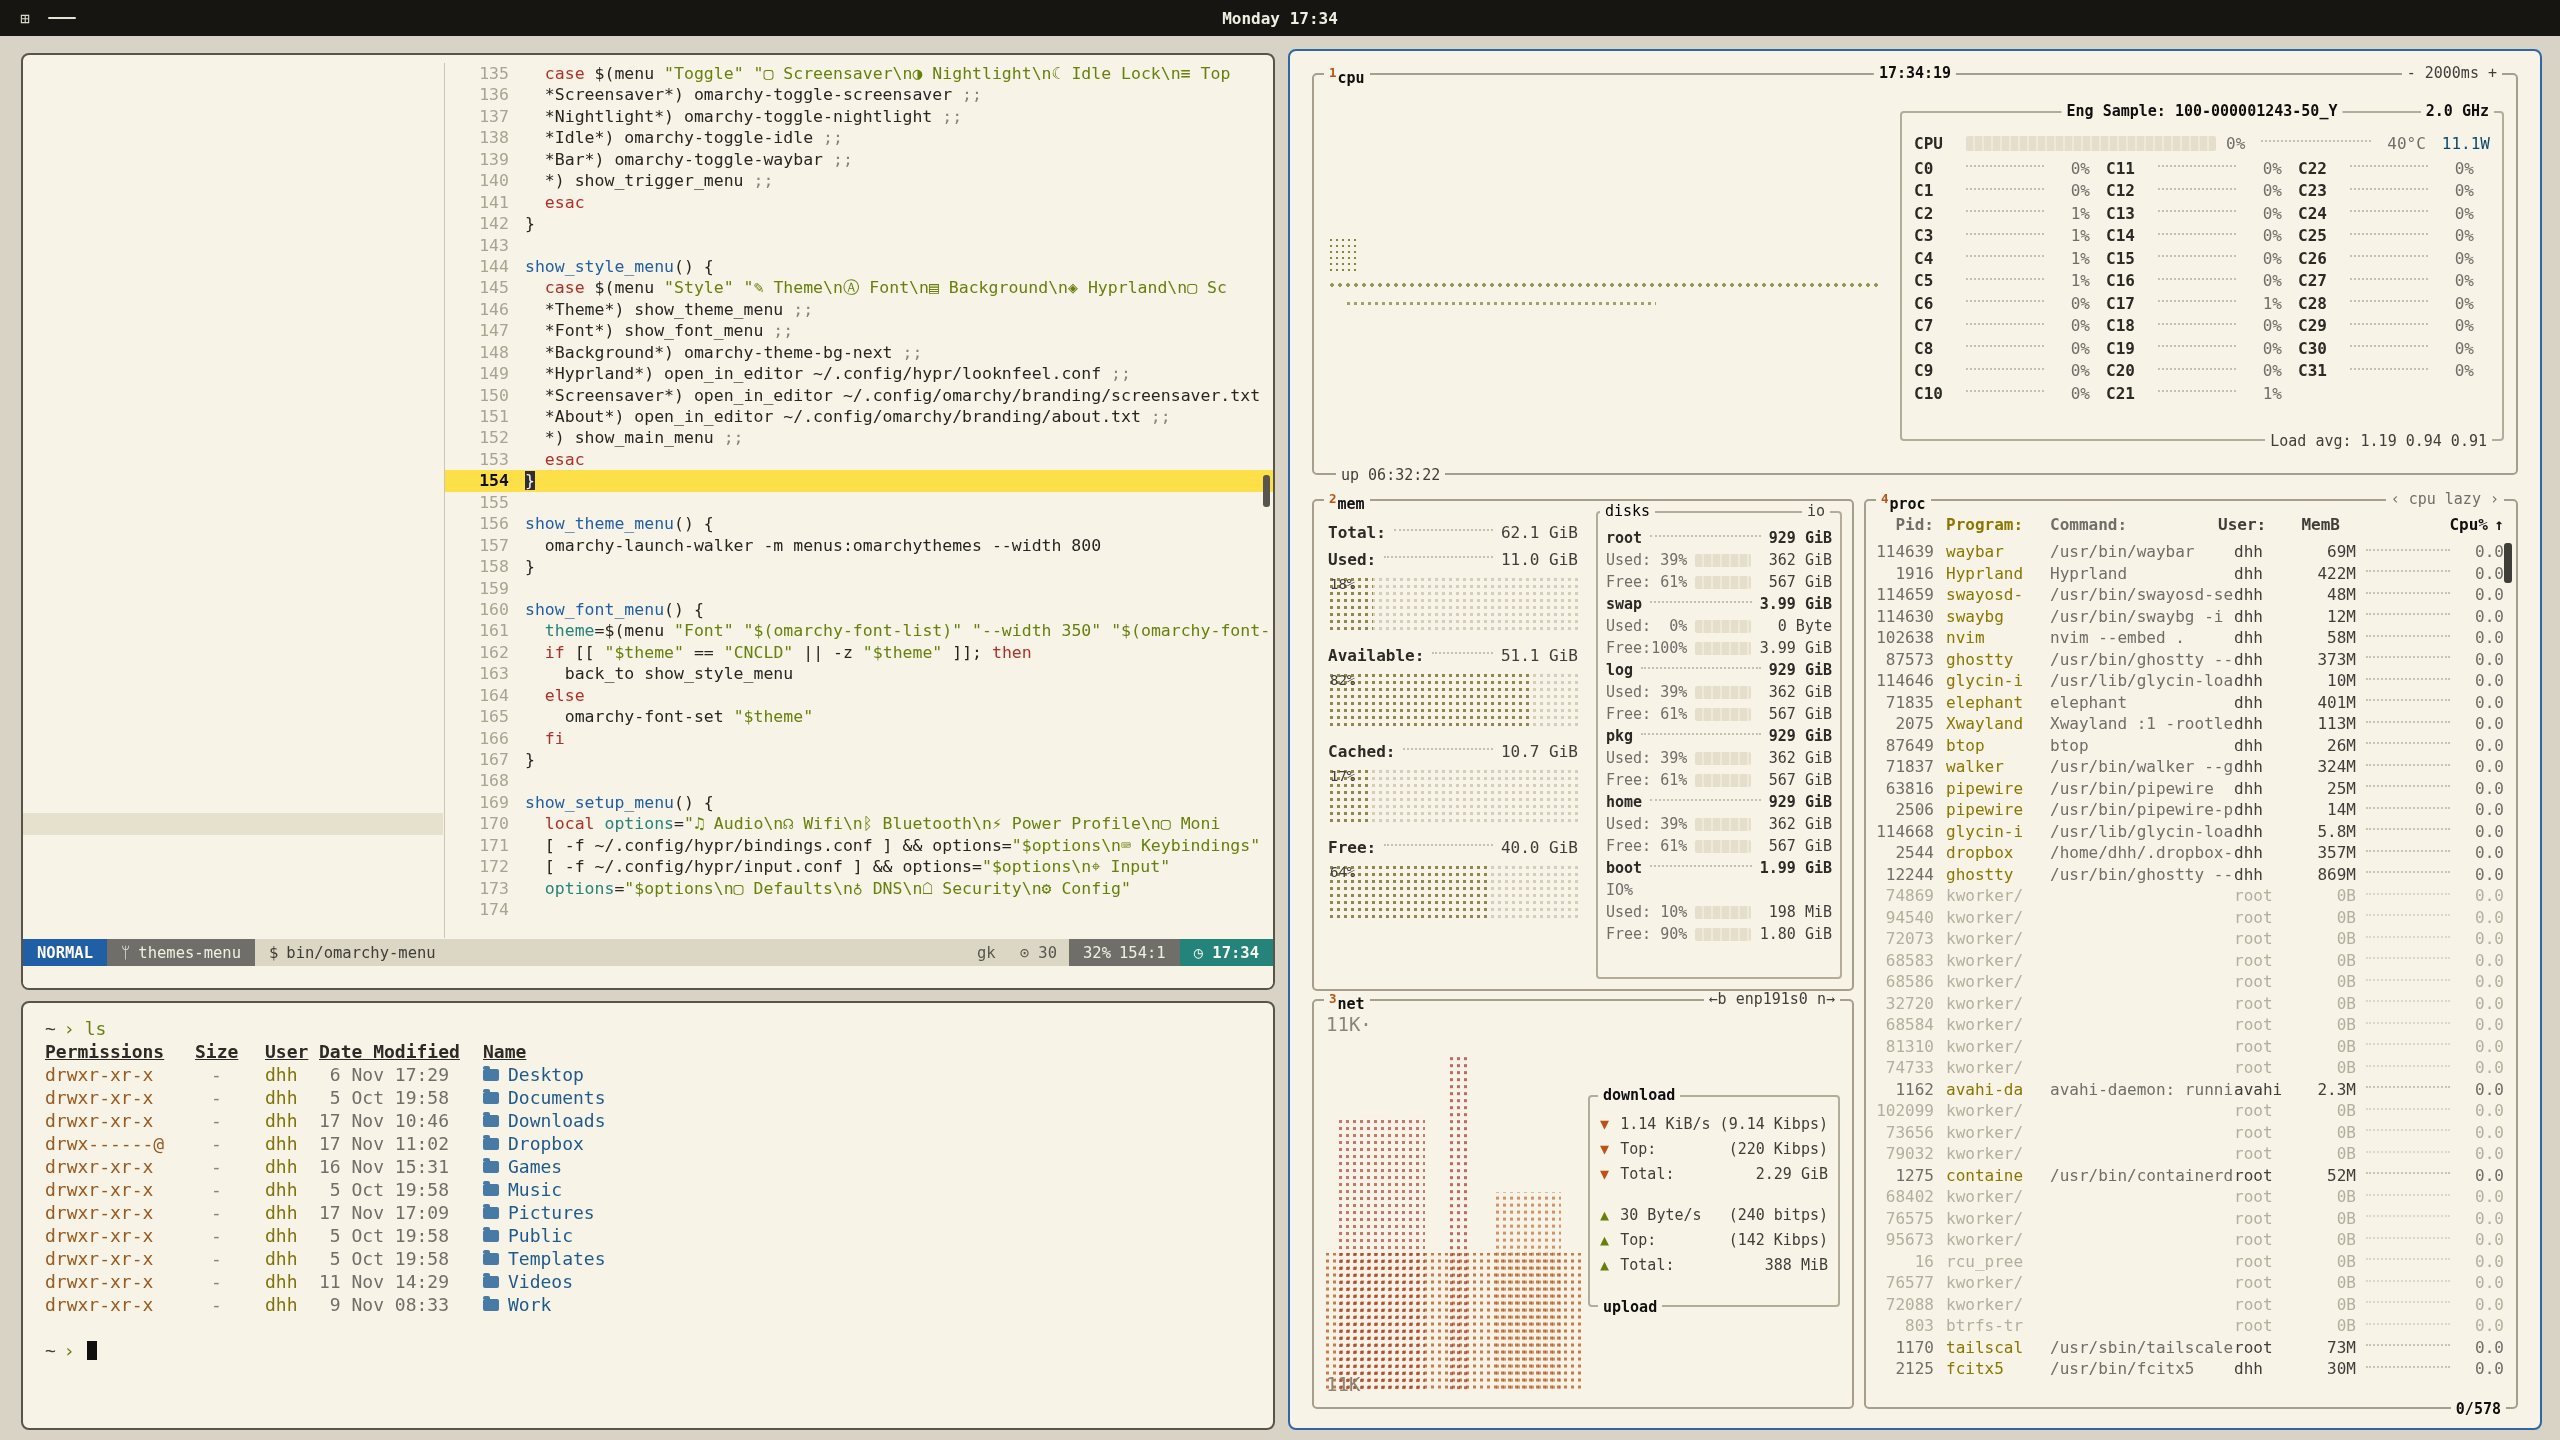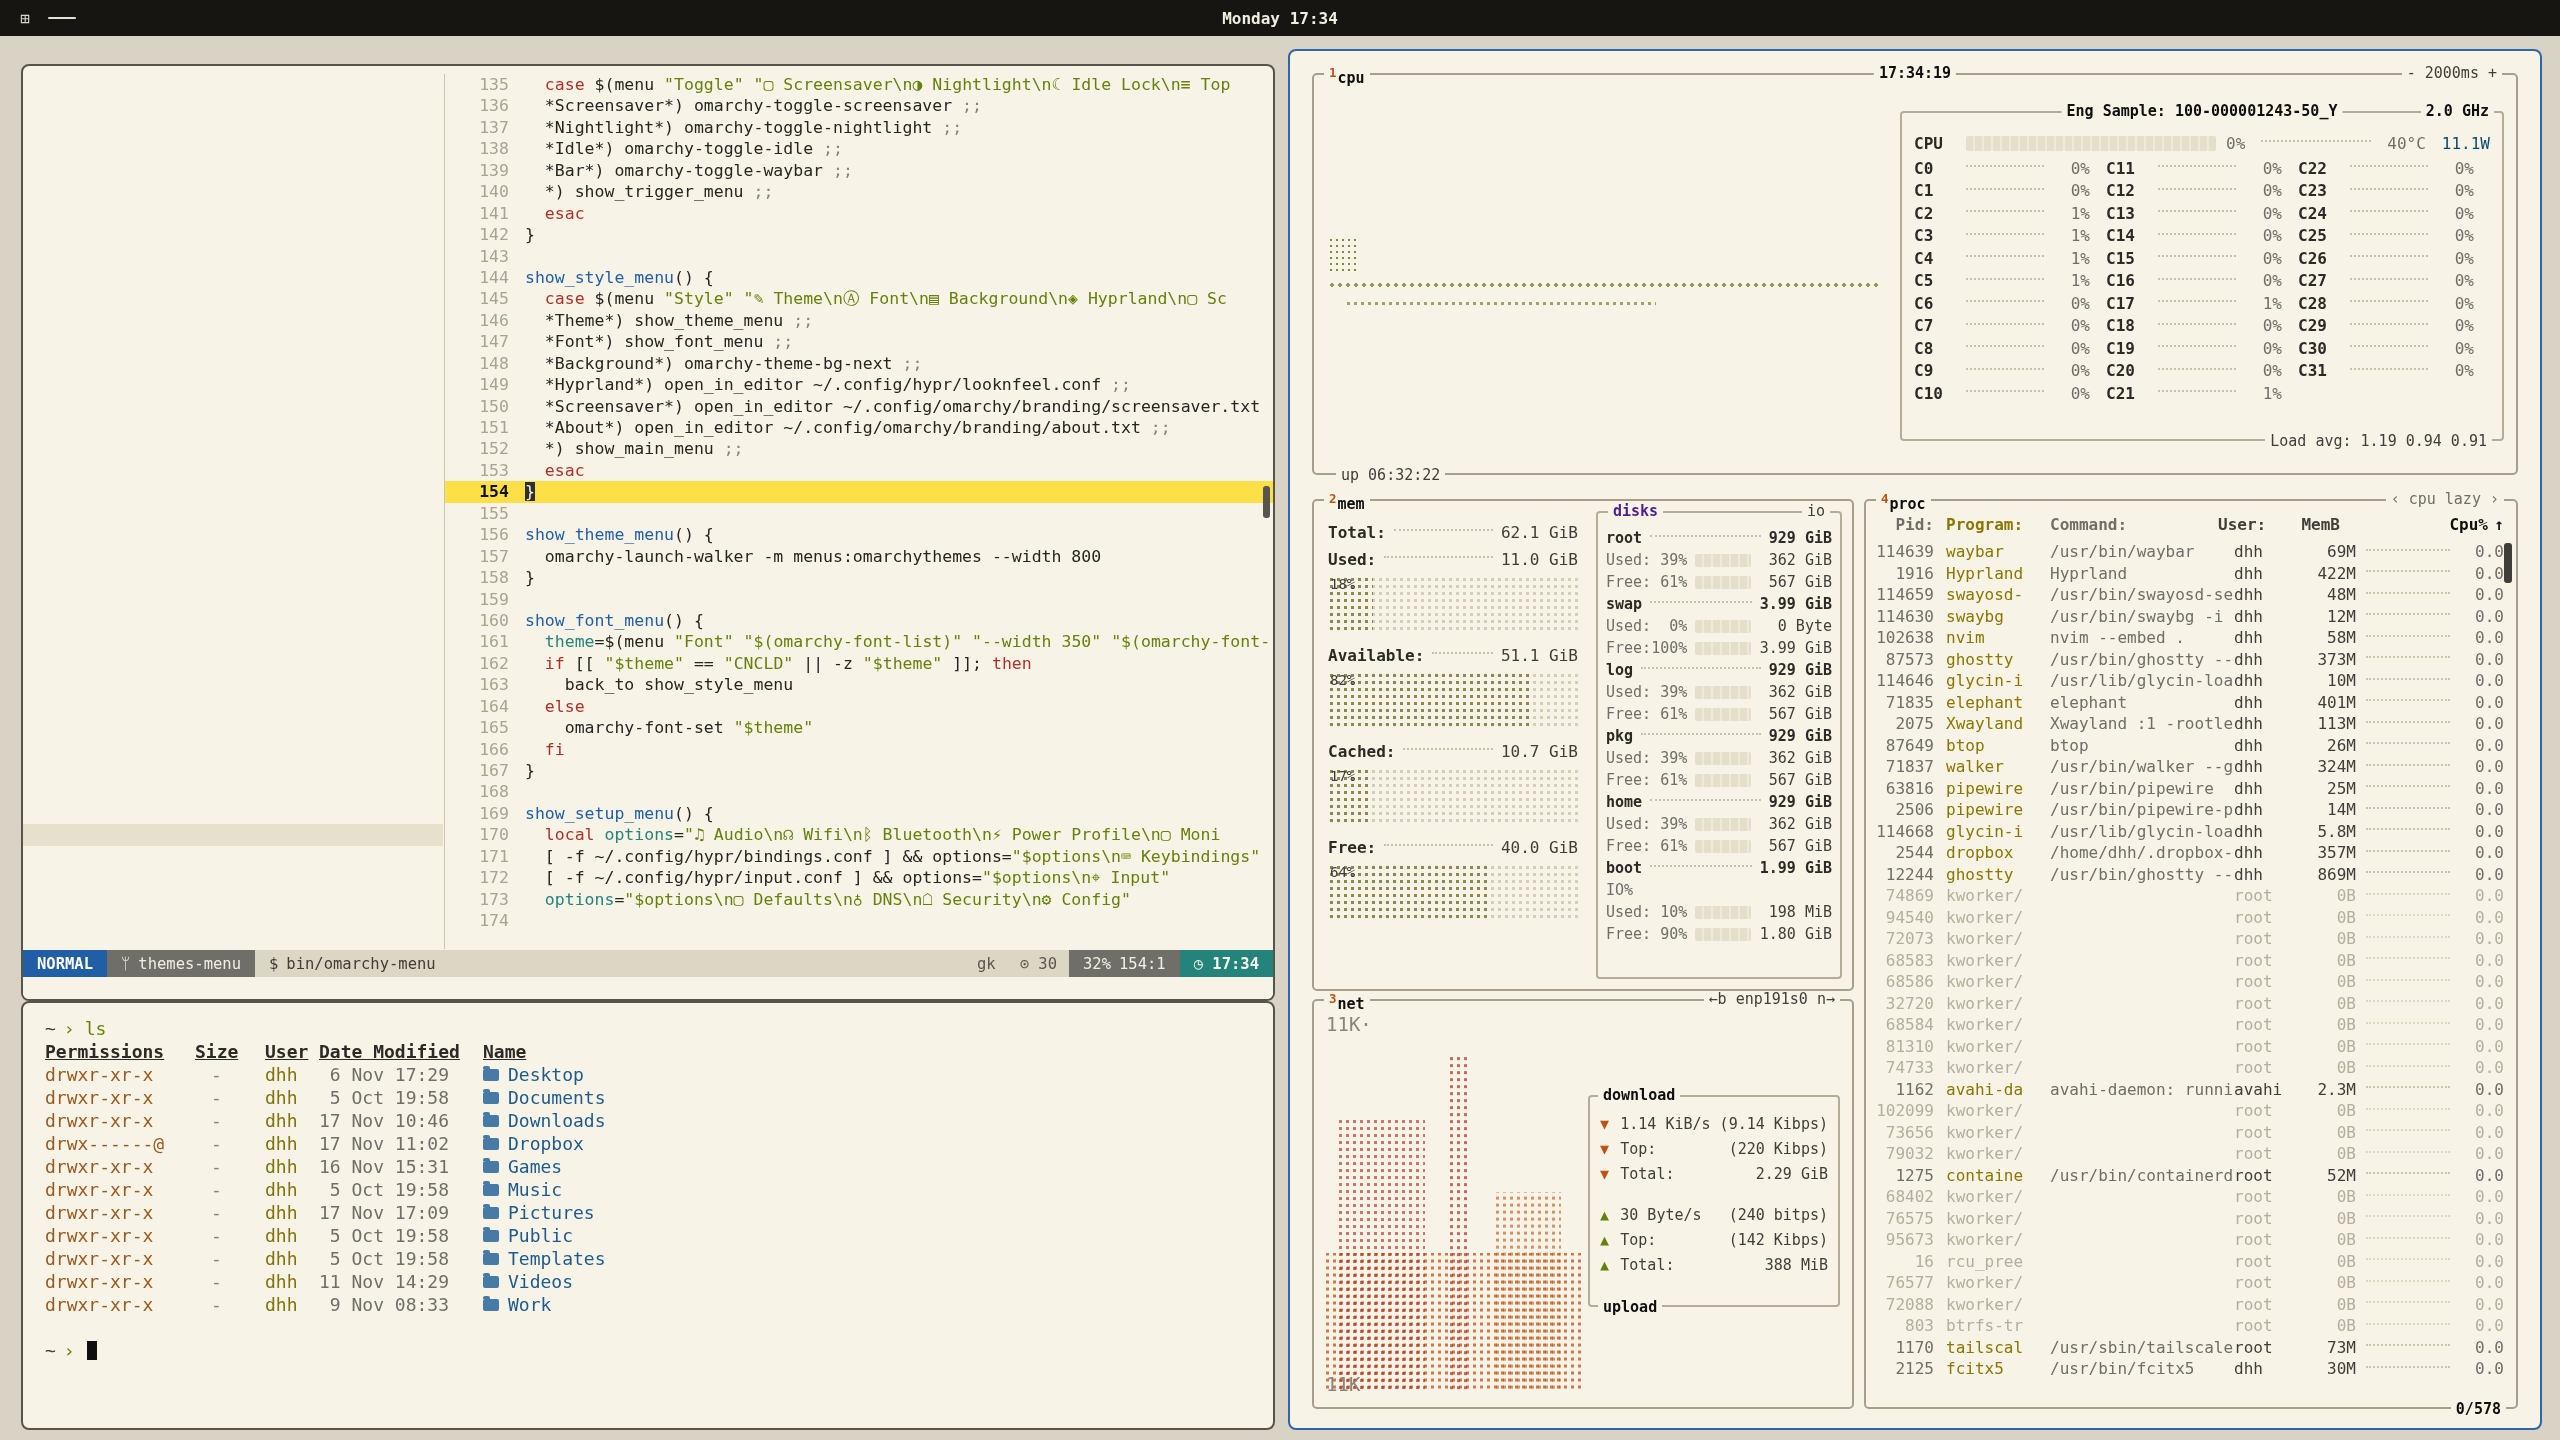--- a/index.html
+++ b/index.html
@@ -11,21 +11,21 @@
   .tb-left{display:flex;align-items:center;gap:18px}
   .tb-menu{color:#D9D6C8;font-size:16px}
   .ws{display:flex;align-items:center;gap:18px}
   .ws-item{color:#B9B6A8;font-size:15px;min-width:12px;text-align:center}
   .ws-item.active{background:#E6E3D6;color:#16150F;border-radius:4px;padding:1px 8px;font-weight:bold}
   .tb-center{position:absolute;left:50%;top:0;transform:translateX(-50%);height:36px;display:flex;
              align-items:center;color:#F0EDE1;font-size:16px;font-weight:bold}
   .tb-right{display:flex;align-items:center;gap:20px;color:#D9D6C8;font-size:15px}
   
   .win{position:absolute;background:#F7F3E6;border:2px solid #57554B;border-radius:8px;overflow:hidden;box-sizing:border-box}
-  .win-editor{left:21px;top:64px;width:1254px;height:937px}
+  .win-editor{left:21px;top:53px;width:1254px;height:937px}
   .win-term{left:21px;top:1001px;width:1254px;height:429px}
   .win-btop{left:1288px;top:49px;width:1254px;height:1381px;border-color:#2E66A8}
   
   .nvim{position:absolute;inset:0;font-size:16.5px}
   .files{position:absolute;left:0;top:8px;bottom:50px;width:420px;overflow:hidden}
   .file-item{height:21.45px;line-height:21.45px;padding-left:30px;white-space:pre;overflow:hidden}
   .file-item.selected{background:#E6E1CD}
   .code{position:absolute;left:421px;right:0;top:8px;bottom:50px;border-left:1px solid #CBC5B2;overflow:hidden}
   .code-line{display:flex;height:21.45px;line-height:21.45px;white-space:pre;overflow:hidden}
   .lnum{flex:0 0 64px;text-align:right;padding-right:16px;color:#A9A390}
@@ -113,21 +113,21 @@
   .mrow.mlabel{display:flex;align-items:center;height:27px}
   .ma{color:#2B2A26;font-weight:bold;white-space:pre}
   .mlead{flex:1;border-bottom:2px dotted #C6C0AC;margin:0 8px 6px}
   .mb{color:#403E3A;white-space:pre}
   .mrow.mgraphrow{position:relative;height:56px;margin:3px 0 10px}
   .mgraphrow .ma{position:absolute;left:2px;top:0;font-size:14px;font-weight:normal;color:#403E3A;z-index:2}
   .mgraph{position:absolute;inset:0;background:radial-gradient(#D4CEB8 30%,transparent 31%) 0 0/7px 7px;overflow:hidden}
   .mgraph i{display:block;height:100%;background:radial-gradient(#8F8650 32%,transparent 33%) 0 100%/7px 7px}
   .disks{position:absolute;left:282px;right:10px;top:10px;bottom:10px;border:2px solid #B3AC97;border-radius:4px;
          padding:14px 8px 6px;box-sizing:border-box;font-size:15px}
-  .dl-disks{top:-9px;left:10px;font-weight:bold;color:#4c1d95}
+  .dl-disks{top:-9px;left:2px;font-weight:normal;color:#000000}
   .dl-io{top:-9px;right:10px}
   .drow{display:flex;align-items:center;height:22px;min-width:0}
   .da{white-space:pre;color:#6F6E69}
   .dhead .da{font-weight:bold;color:#2B2A26}
   .dlead{flex:1;border-bottom:2px dotted #C6C0AC;margin:0 8px 5px}
   .dm{margin:0 8px}
   .db{margin-left:auto;white-space:pre;color:#403E3A}
   .dhead .db{font-weight:bold;color:#2B2A26}
   .net-box{left:22px;top:948px;width:538px;height:406px}
   .iface{top:-9px;right:12px;color:#403E3A}

